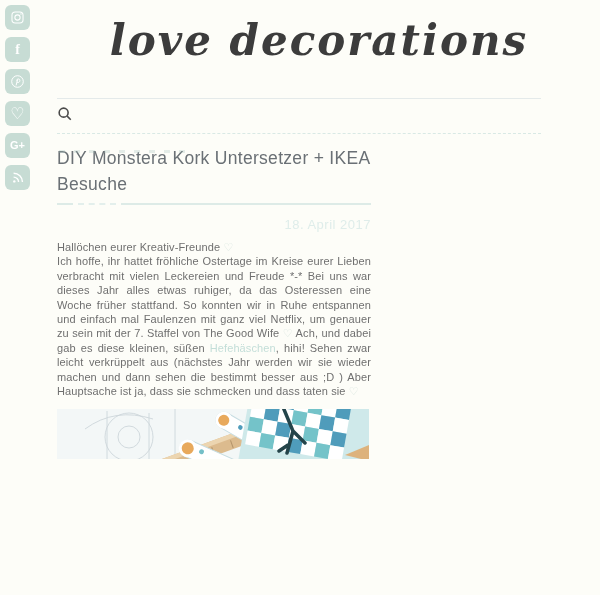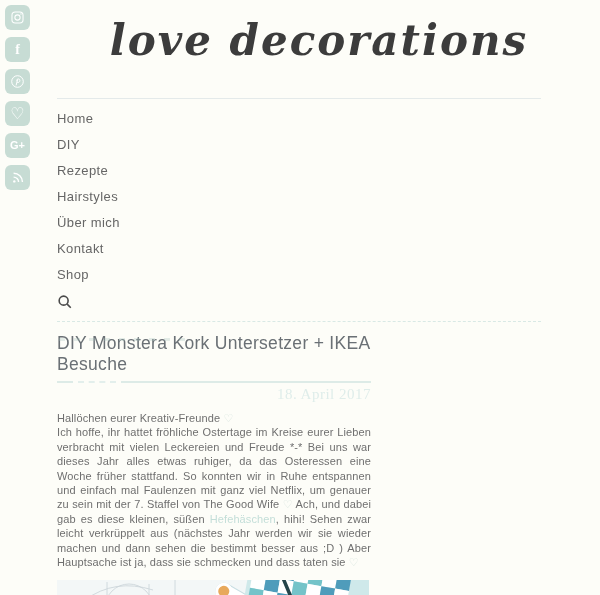--- a/index.html
+++ b/index.html
@@ -32,26 +32,26 @@
   .search-btn{margin:7px 0 9px;width:18px;height:18px;cursor:pointer;}
   .search-btn svg{width:16px;height:16px;display:block;}
   .divider-dashed{border:none;border-top:1px dashed #d9e9e5;margin:8px 0 0;}
 
   
   .article{width:314px;margin-top:11px;position:relative;}
   .faint-marks{
     position:absolute;top:5px;left:2px;width:130px;height:3px;
     background:repeating-linear-gradient(90deg,rgba(160,190,185,.28) 0 6px,transparent 6px 15px);
   }
-  .article-title{margin:0;font-size:17.5px;font-weight:400;color:#6a7075;line-height:21px;letter-spacing:.3px;cursor:pointer;}
+  .article-title{margin:0;font-size:17.5px;font-weight:400;color:#6a7075;line-height:26px;letter-spacing:.3px;cursor:pointer;}
   .title-divider{display:flex;align-items:center;margin-top:6px;}
   .td-a{width:16px;border-top:2px solid #ddebe7;}
   .td-b{width:38px;margin:0 5px;border-top:2px dashed #e3efec;}
   .td-c{flex:1;border-top:2px solid #ddebe7;}
-  .article-date{margin-top:3px;text-align:right;font-size:15px;color:#dfedea;letter-spacing:.5px;font-family:Liberation Serif, serif;}
+  .article-date{margin-top:12px;text-align:right;font-size:13px;color:#dfedea;letter-spacing:.5px;}
   .article-body{margin-top:8px;font-size:11px;line-height:14.4px;color:#6f6f6f;text-align:justify;letter-spacing:.12px;}
   .article-body .em{}
   .body-link{color:#c3ded8;cursor:pointer;}
   .heart-mark{color:#dde8e2;}
   .article-photo{margin-top:8px;width:312px;height:50px;overflow:hidden;cursor:pointer;}
 </style>
 </head>
 <body>
 
 <div class="social-rail">
@@ -92,29 +92,20 @@
     </a>
   </div>
 
 <div class="container">
 
   <header class="logo">
     <span class="logo-text">love decorations</span>
   </header>
 
   <hr class="nav-divider-top">
-  <ul class="nav-menu">
-      <li class="nav-item">Home</li>
-      <li class="nav-item">DIY</li>
-      <li class="nav-item">Rezepte</li>
-      <li class="nav-item">Hairstyles</li>
-      <li class="nav-item">Über mich</li>
-      <li class="nav-item">Kontakt</li>
-      <li class="nav-item">Shop</li>
-    </ul>
 
   <div class="search-btn">
     <svg viewBox="0 0 20 20">
       <g fill="none" stroke="#4a4a4a" stroke-width="2">
         <circle cx="8.3" cy="8.3" r="5.6"></circle>
         <line x1="12.7" y1="12.7" x2="17.2" y2="17.2"></line>
       </g>
     </svg>
   </div>
 

